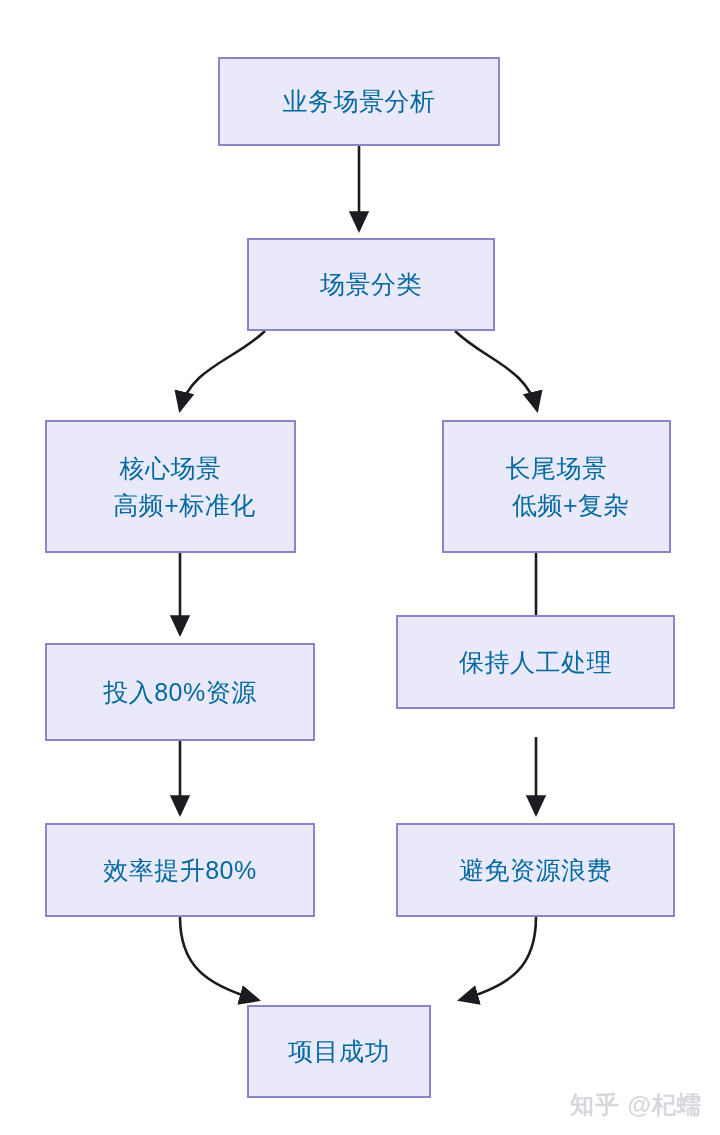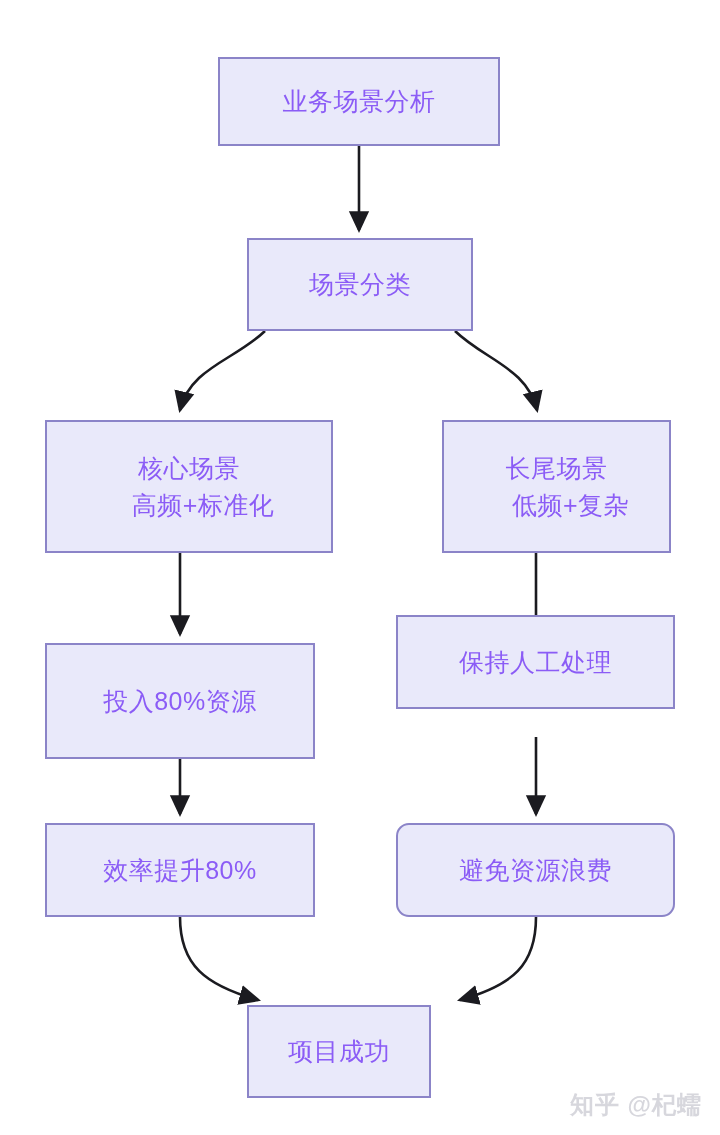--- a/index.html
+++ b/index.html
@@ -32,48 +32,48 @@
 
   .node {
     position: absolute;
     box-sizing: border-box;
     background: #e9e9fa;
     border: 2px solid #8b84c8;
     display: flex;
     flex-direction: column;
     align-items: center;
     justify-content: center;
-    color: #8b5cf6;
+    color: #0369a1;
     text-align: right;
     line-height: 1.32;
     letter-spacing: 0.5px;
   }
 
   .node .line1 {
     font-size: 25px;
     font-weight: 500;
     white-space: nowrap;
   }
   .node .line2 {
     font-size: 25px;
     font-weight: 500;
     white-space: nowrap;
     margin-top: 4px;
     margin-left: 28px;
   }
 
   
   #node-analysis   { left: 218px; top: 57px;   width: 282px; height: 89px; }
-  #node-classify   { left: 247px; top: 238px;  width: 226px; height: 93px; }
-  #node-core       { left: 45px;  top: 420px;  width: 288px; height: 133px; }
+  #node-classify   { left: 247px; top: 238px;  width: 248px; height: 93px; }
+  #node-core       { left: 45px;  top: 420px;  width: 251px; height: 133px; }
   #node-longtail   { left: 442px; top: 420px;  width: 229px; height: 133px; }
-  #node-invest     { left: 45px;  top: 643px;  width: 270px; height: 116px; }
+  #node-invest     { left: 45px;  top: 643px;  width: 270px; height: 98px; }
   #node-manual     { left: 396px; top: 615px;  width: 279px; height: 94px; }
   #node-efficiency { left: 45px;  top: 823px;  width: 270px; height: 94px; }
-  #node-avoidwaste { left: 396px; top: 823px;  width: 279px; height: 94px; border-radius: 13px; }
+  #node-avoidwaste { left: 396px; top: 823px;  width: 279px; height: 94px; }
   #node-success    { left: 247px; top: 1005px; width: 184px; height: 93px; }
 
   .watermark {
     position: absolute;
     right: 18px;
     bottom: 14px;
     font-size: 24px;
     color: #d7d7dd;
     letter-spacing: 1px;
     white-space: nowrap;

